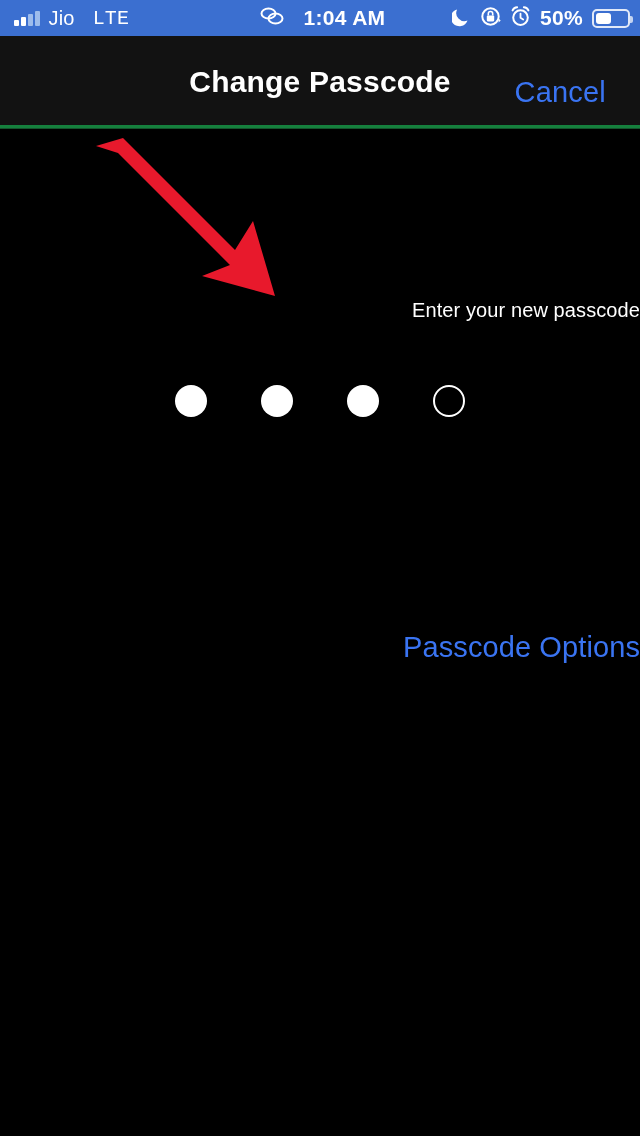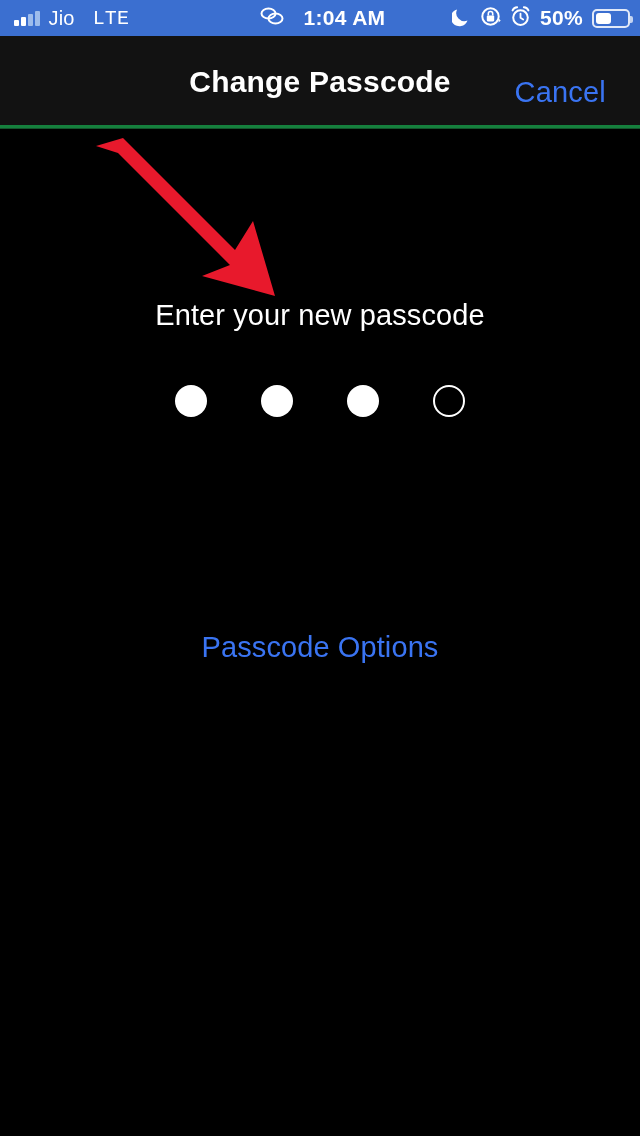--- a/index.html
+++ b/index.html
@@ -88,36 +88,36 @@
 
   
   #content {
     position:absolute; left:0; top:129px;
     width:640px; height:1007px;
     background:#000000;
   }
 
   #prompt-text {
     position:absolute; left:0; top:170px; width:640px;
-    text-align:center; color:#ffffff;
-    font-size:29px; letter-spacing:.1px;
+    text-align:right; color:#ffffff;
+    font-size:20px; letter-spacing:.1px;
   }
 
   #passcode-dots {
     position:absolute; left:0; top:256px; width:640px;
     display:flex; align-items:center; justify-content:center;
     gap:54px;
   }
   .dot { width:32px; height:32px; border-radius:50%; }
   .dot.filled { background:#ffffff; }
   .dot.empty  { background:transparent; border:2px solid #ffffff; }
 
   #passcode-options {
     position:absolute; left:0; top:502px; width:640px;
-    text-align:center;
+    text-align:right;
     color:#3a74f2; font-size:29px; letter-spacing:.1px;
     background:none; border:none; cursor:pointer;
     font-family:"Liberation Sans", sans-serif;
   }
 
   
   #arrow-annotation {
     position:absolute; left:85px; top:135px;
     width:200px; height:170px;
     pointer-events:none;

